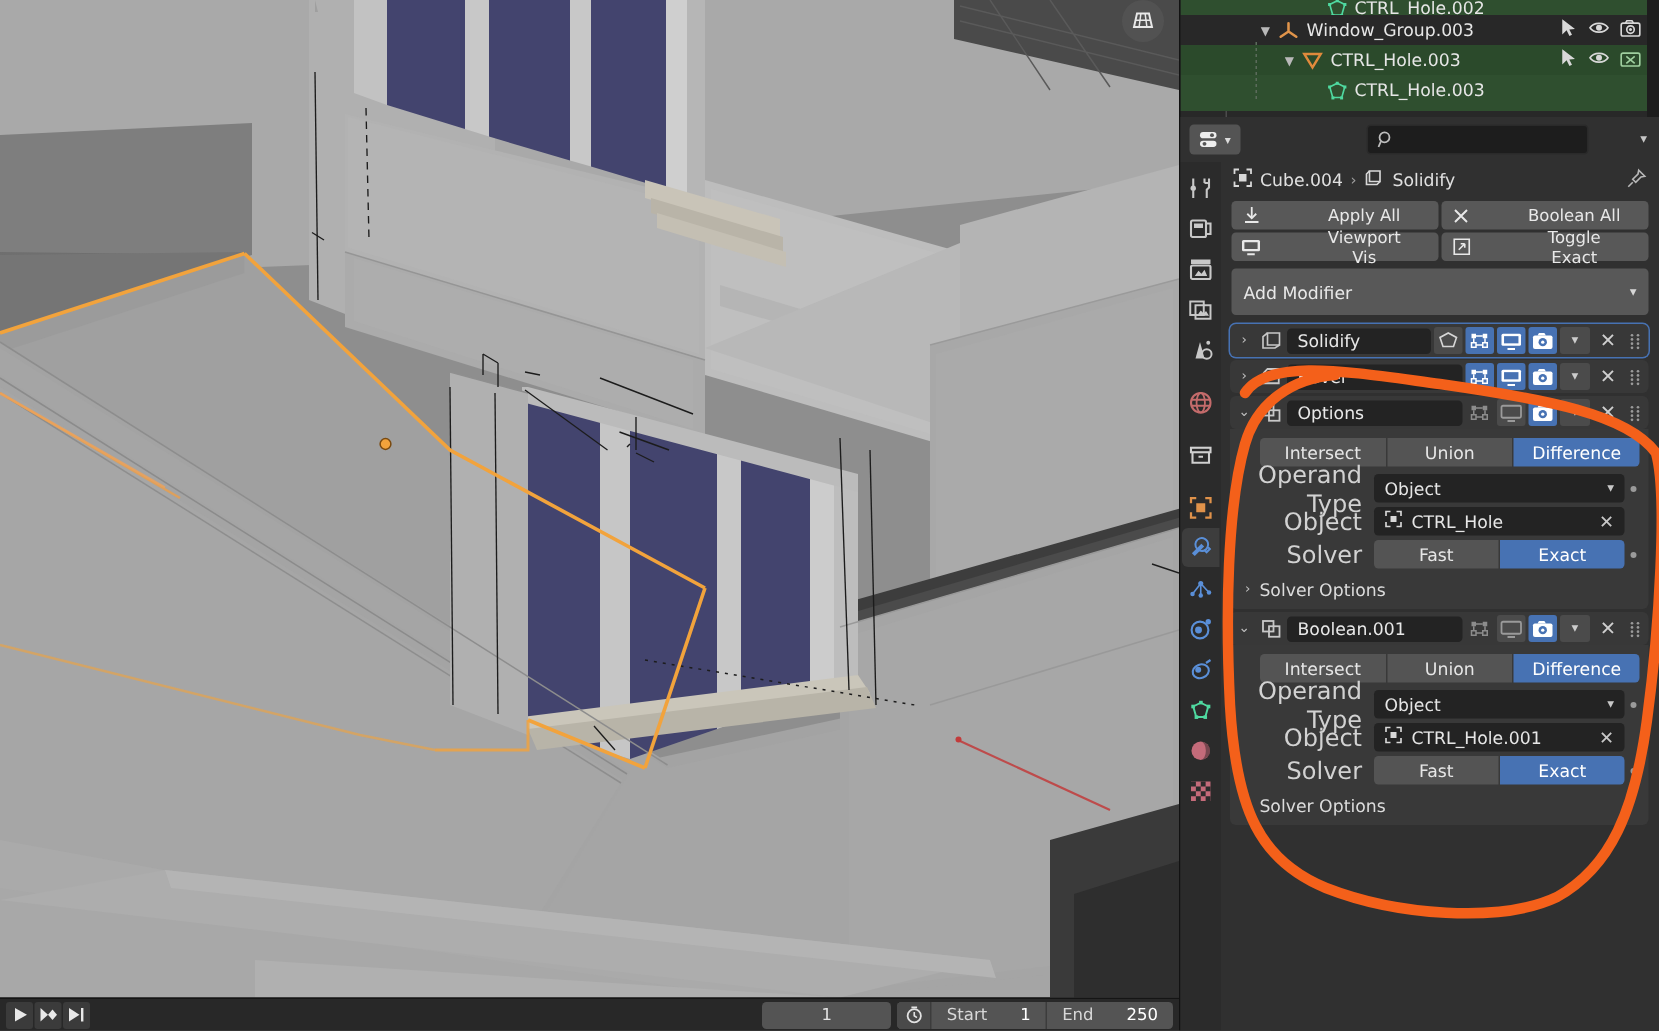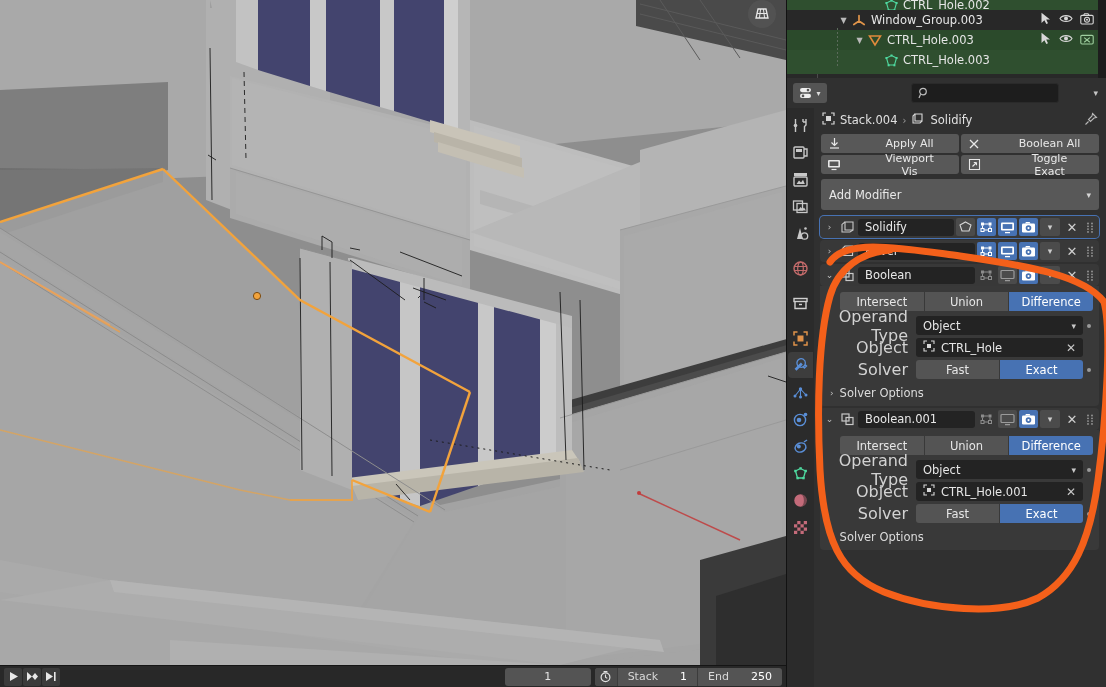--- a/index.html
+++ b/index.html
@@ -361,21 +361,21 @@
     <div class="tl-field" id="tl-frame">1</div>
     <div class="tl-startend" style="margin-right:4px;">
       <div class="tl-se-icon">
         <svg width="13" height="13" viewBox="0 0 13 13">
           <circle cx="6.5" cy="7.2" r="4.4" fill="none" stroke="#e2e2e2" stroke-width="1.2"></circle>
           <path d="M6.5 4.6 V7.2 L8.3 8.4" stroke="#e2e2e2" stroke-width="1.1" fill="none"></path>
           <path d="M4.6 1.6 H8.4" stroke="#e2e2e2" stroke-width="1.2"></path>
         </svg>
       </div>
       <div class="tl-se-seg">
-        <span class="tl-se-lbl">Stack</span>
+        <span class="tl-se-lbl">Start</span>
         <span class="tl-se-val">1</span>
       </div>
       <div class="tl-se-seg">
         <span class="tl-se-lbl">End</span>
         <span class="tl-se-val">250</span>
       </div>
     </div>
   </div>
 
   <div id="outliner">
@@ -596,21 +596,21 @@
 
     <div id="prop-main">
 
       <div id="breadcrumb">
         <span>
           <svg width="13" height="13" viewBox="0 0 13 13">
             <path d="M1 4 V1 H4 M9 1 H12 V4 M12 9 V12 H9 M4 12 H1 V9" fill="none" stroke="#d8d8d8" stroke-width="1.2"></path>
             <rect x="4" y="4" width="5" height="5" fill="#d8d8d8"></rect>
           </svg>
         </span>
-        <span>Stack.004</span>
+        <span>Cube.004</span>
         <span class="sep">›</span>
         <span>
           <svg width="14" height="13" viewBox="0 0 14 13">
             <path d="M4 2 H11 V9 H4 Z" fill="none" stroke="#d8d8d8" stroke-width="1.1"></path>
             <path d="M4 2 L2 4 V11 H9 L11 9" fill="none" stroke="#d8d8d8" stroke-width="1.1"></path>
           </svg>
         </span>
         <span>Solidify</span>
         <span class="pin">
           <svg width="14" height="14" viewBox="0 0 14 14">
@@ -777,21 +777,21 @@
           </div>
           <div class="mod-panel">
             <div class="mod-head">
               <span class="mh-tri">⌄</span>
               <span class="mh-ticon">
                 <svg width="15" height="14" viewBox="0 0 15 14">
                   <rect x="2" y="2" width="7" height="7" fill="none" stroke="#c8c8c8" stroke-width="1.2"></rect>
                   <rect x="6" y="5.5" width="7" height="7" fill="none" stroke="#c8c8c8" stroke-width="1.2"></rect>
                 </svg>
               </span>
-              <span class="mh-name">Boolean</span>
+              <span class="mh-name">Options</span>
               <span class="mh-ibtn">
                 <svg width="15" height="14" viewBox="0 0 15 14">
                   <rect x="2" y="2.5" width="3" height="3" fill="#8c8c8c"></rect>
                   <rect x="9.5" y="2.5" width="3" height="3" fill="#8c8c8c"></rect>
                   <rect x="2" y="8.5" width="3" height="3" fill="none" stroke="#8c8c8c" stroke-width="1"></rect>
                   <rect x="9.5" y="8.5" width="3" height="3" fill="none" stroke="#8c8c8c" stroke-width="1"></rect>
                   <path d="M5 4 H9.5 M3.5 5.5 V8.5 M11 5.5 V8.5 M5 10 H9.5" stroke="#8c8c8c" stroke-width="1"></path>
                 </svg>
               </span>
               <span class="mh-ibtn off">

